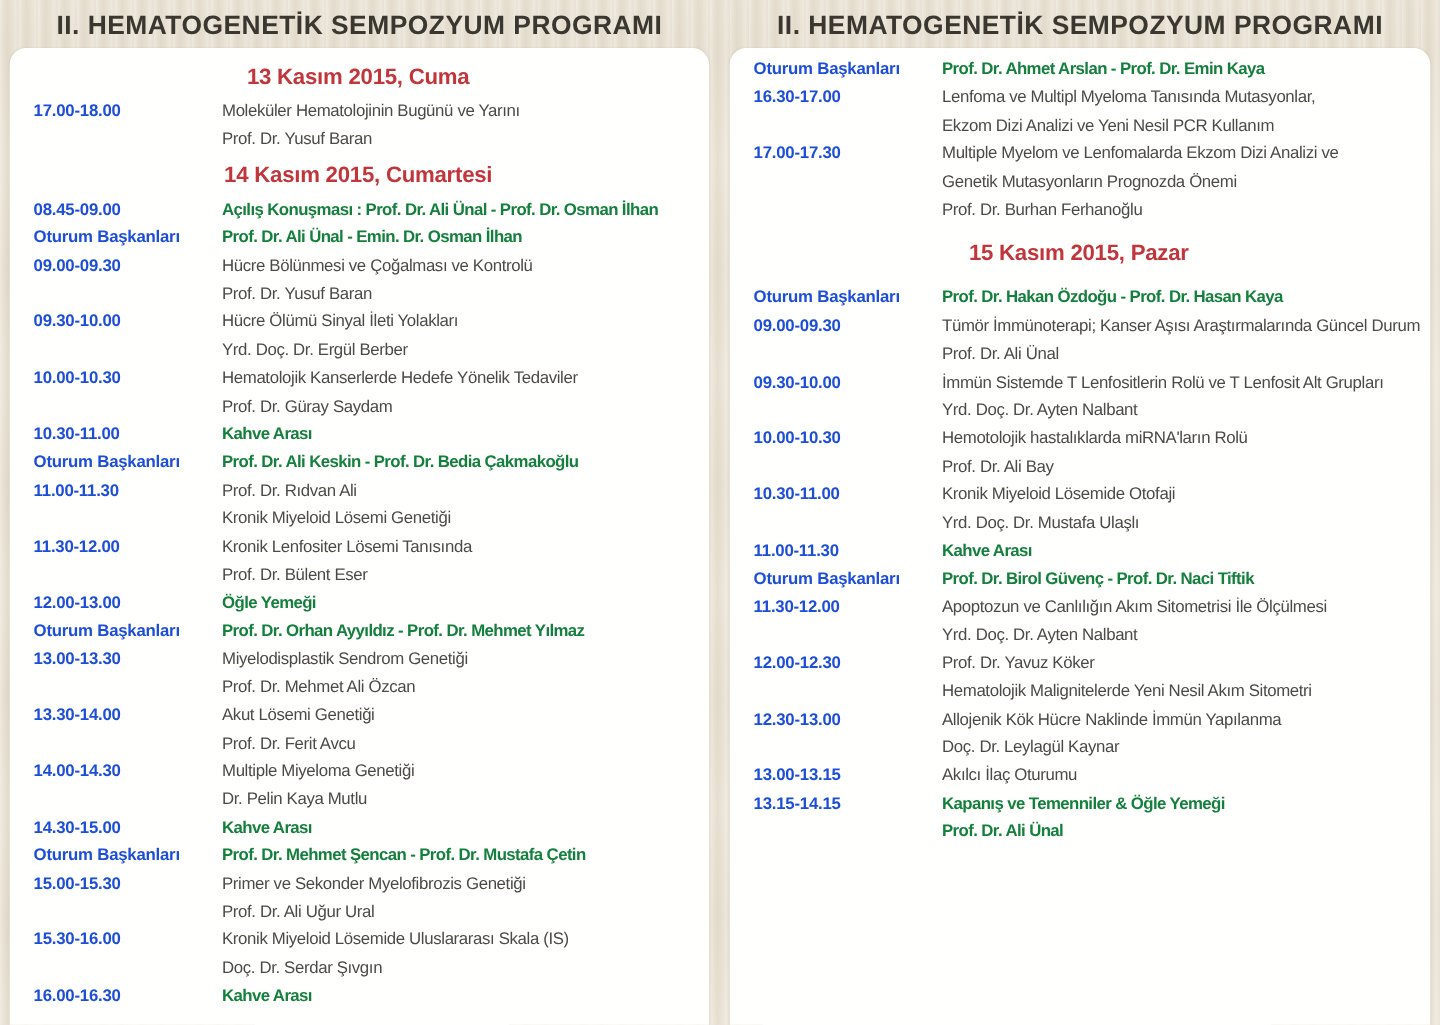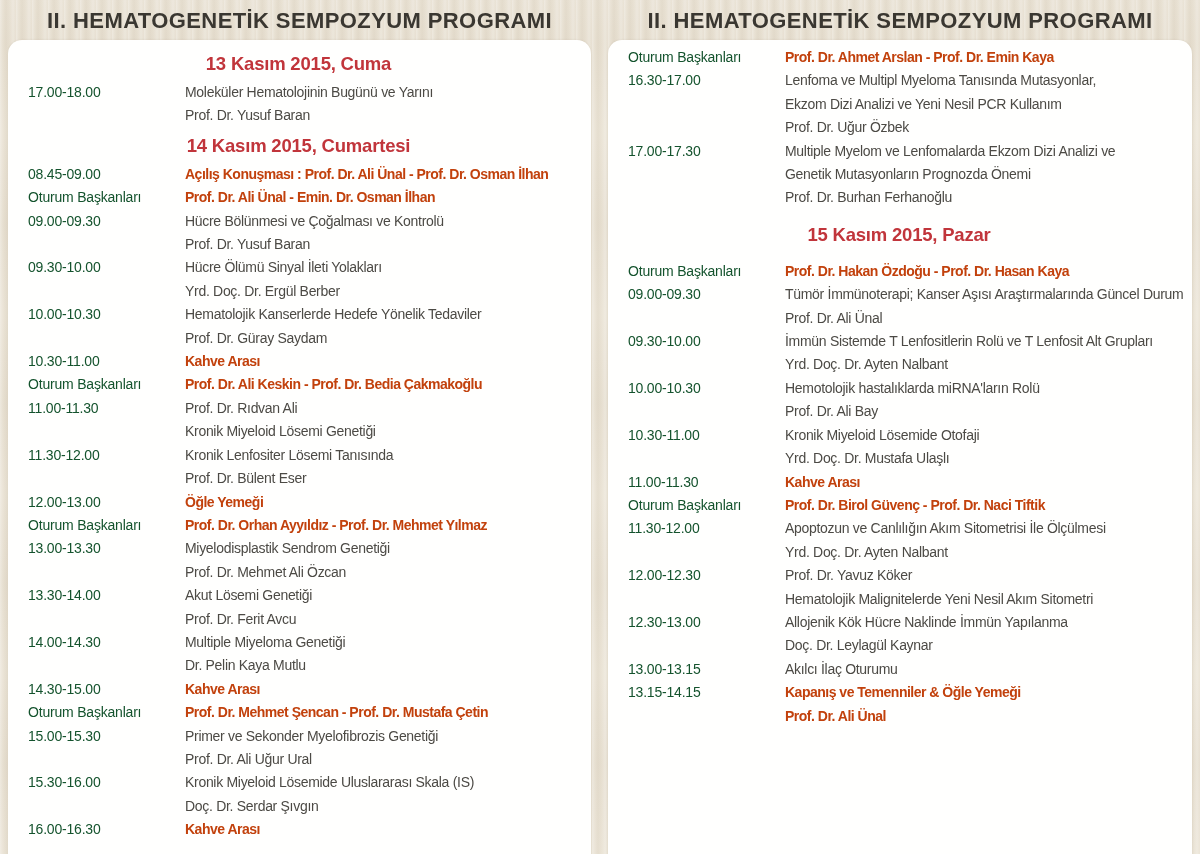--- a/index.html
+++ b/index.html
@@ -38,29 +38,29 @@
   #card-right { left: 608px; width: 584px; }
   .date-heading {
     color: #c1353b; font-weight: bold; font-size: 18.5px;
     text-align: center; line-height: 24px; margin: 6px 14px 5px 0;
     letter-spacing: -0.2px; white-space: nowrap;
   }
   .panel-right .date-heading { margin-top: 13px; margin-bottom: 13px; }
   .entry-row { display: flex; align-items: flex-start; }
   .time {
     flex: 0 0 157px; width: 157px;
-    font-weight: normal; font-size: 14px; color: #14532d;
+    font-weight: bold; font-size: 14px; color: #1d4ed8;
     line-height: 23.4px; letter-spacing: -0.2px; white-space: nowrap;
   }
   .desc { flex: 1; min-width: 0; }
   .line {
     font-size: 14px; color: #4c4a45; line-height: 23.4px;
     white-space: nowrap; letter-spacing: -0.3px;
   }
-  .line.bold { font-weight: bold; color: #c2410c; letter-spacing: -0.5px; }
+  .line.bold { font-weight: bold; color: #15803d; letter-spacing: -0.5px; }
 </style>
 </head>
 <body>
 
 <div class="col-header" id="header-left">II. HEMATOGENETİK SEMPOZYUM PROGRAMI</div>
 
 <div class="col-header" id="header-right">II. HEMATOGENETİK SEMPOZYUM PROGRAMI</div>
 
 <div class="card panel-left" id="card-left">
     <div class="date-heading">13 Kasım 2015, Cuma</div>
@@ -203,21 +203,20 @@
       <div class="time">Oturum Başkanları</div>
       <div class="desc">
         <div class="line bold">Prof. Dr. Ahmet Arslan - Prof. Dr. Emin Kaya</div>
       </div>
     </div>
     <div class="entry-row">
       <div class="time">16.30-17.00</div>
       <div class="desc">
         <div class="line">Lenfoma ve Multipl Myeloma Tanısında Mutasyonlar,</div>
         <div class="line">Ekzom Dizi Analizi ve Yeni Nesil PCR Kullanım</div>
-        <div class="line">Prof. Dr. Uğur Özbek</div>
       </div>
     </div>
     <div class="entry-row">
       <div class="time">17.00-17.30</div>
       <div class="desc">
         <div class="line">Multiple Myelom ve Lenfomalarda Ekzom Dizi Analizi ve</div>
         <div class="line">Genetik Mutasyonların Prognozda Önemi</div>
         <div class="line">Prof. Dr. Burhan Ferhanoğlu</div>
       </div>
     </div>

